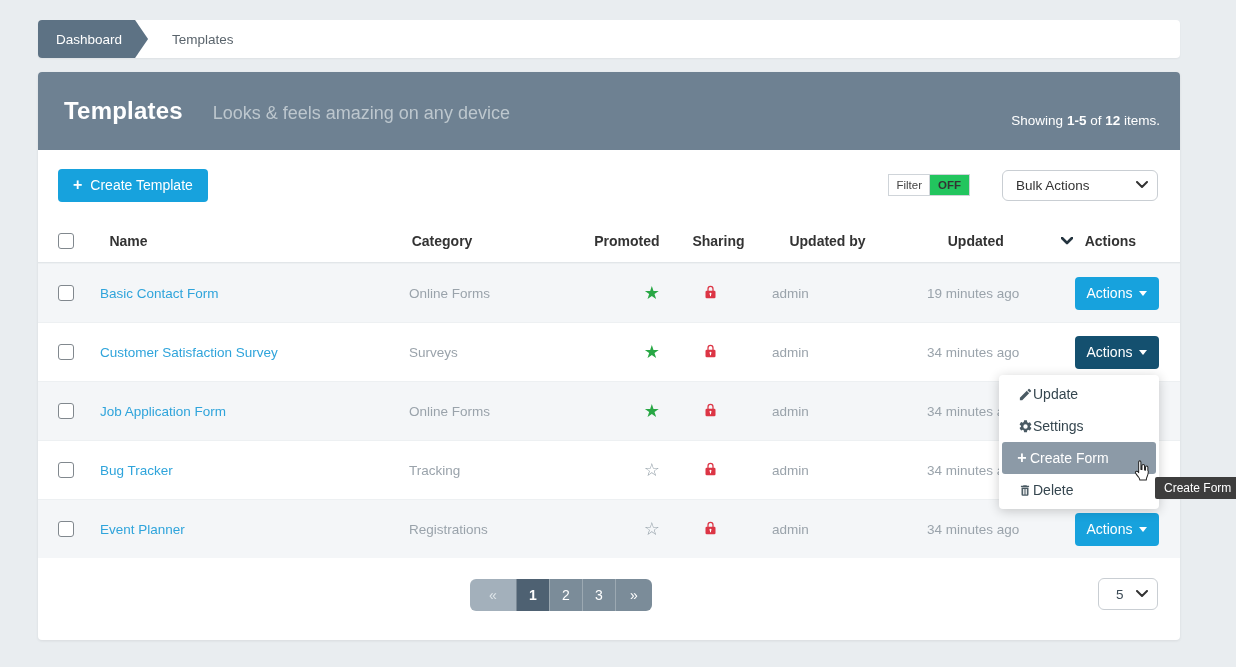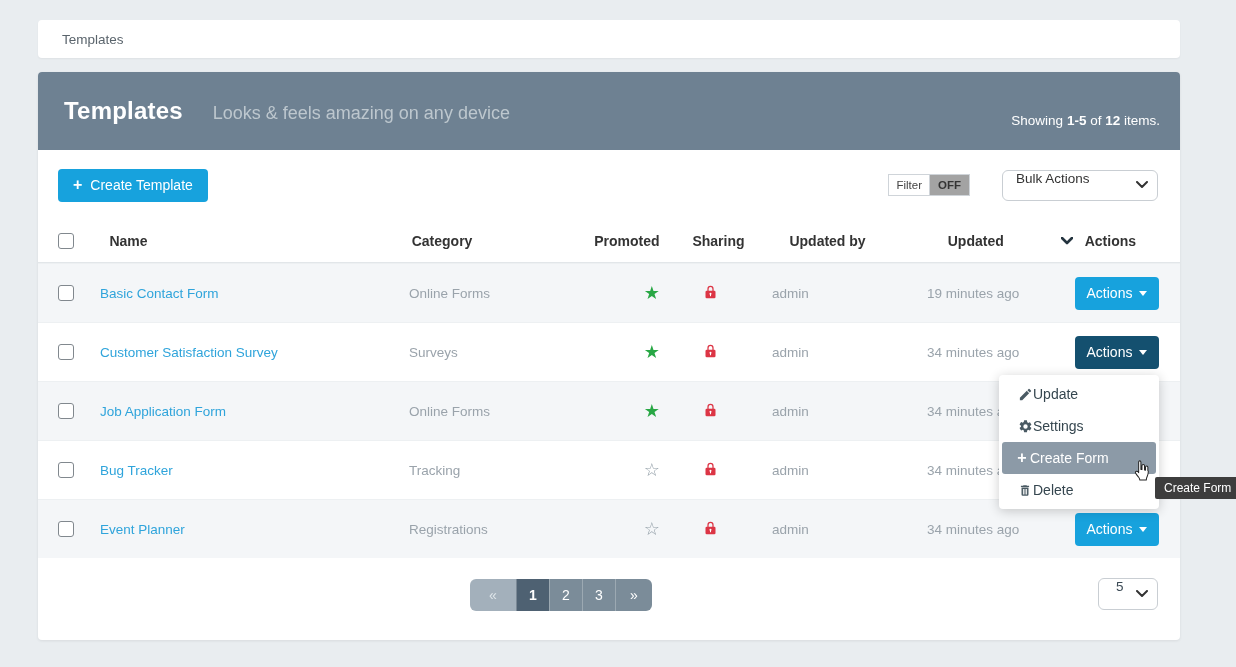--- a/index.html
+++ b/index.html
@@ -46,24 +46,24 @@
     padding:0 15px;font-size:14px;display:inline-flex;align-items:center;gap:8px;
     cursor:pointer;font-family:inherit;
   }
   .plus-glyph{font-size:16px;font-weight:700;line-height:1;}
   .toolbar-right{margin-left:auto;display:flex;align-items:center;gap:32px;}
   .filter-toggle{
     display:inline-flex;border:1px solid #cfd4d9;border-radius:0;overflow:hidden;
     font-size:11.5px;cursor:pointer;background:#fff;
   }
   .filter-label{padding:4px 7px;color:#444;}
-  .filter-state{padding:4px 8px;background:#a3a3a3;color:#333;font-weight:700;border-left:1px solid #cfd4d9;}
+  .filter-state{padding:4px 8px;background:#22c55e;color:#333;font-weight:700;border-left:1px solid #cfd4d9;}
   .select{
     position:relative;border:1px solid #c9ced3;border-radius:6px;background:#fff;
-    display:flex;cursor:pointer;font-size:13.5px;color:#333;
+    display:flex;align-items:center;cursor:pointer;font-size:13.5px;color:#333;
   }
   .select-bulk{width:156px;height:31px;padding:0 28px 0 13px;}
   .select-chevron{position:absolute;right:9px;top:50%;transform:translateY(-50%);}
 
   
   .thead{
     display:flex;align-items:center;height:43px;border-bottom:1px solid #e2e6e9;
     font-weight:700;color:#333;font-size:14px;gap:12px;
   }
   .trow{display:flex;align-items:center;height:59px;font-size:13.5px;border-top:1px solid #edf0f2;}
@@ -125,20 +125,23 @@
   .tooltip{
     position:absolute;left:1155px;top:477px;background:#3d3d3d;color:#fff;font-size:12px;
     padding:4px 9px;border-radius:2px;z-index:7;white-space:nowrap;
   }
   .cursor-hand{position:absolute;left:1131px;top:458px;z-index:8;pointer-events:none;}
 </style>
 </head>
 <body>
 
 <div class="breadcrumb-bar">
+  <div class="crumb-chip">
+    <span>Dashboard</span>
+  </div>
   <span class="crumb-current">Templates</span>
 </div>
 
 <div class="card">
 
   <div class="panel-header">
     <span class="panel-title">Templates</span>
     <span class="panel-subtitle">Looks &amp; feels amazing on any device</span>
     <span class="panel-summary">
       <span>Showing</span>

